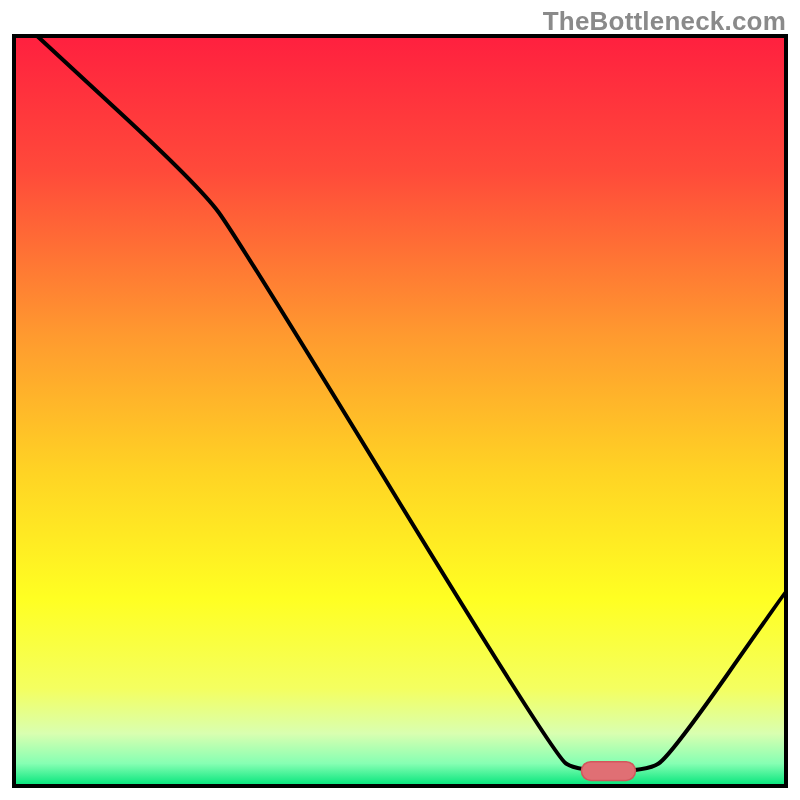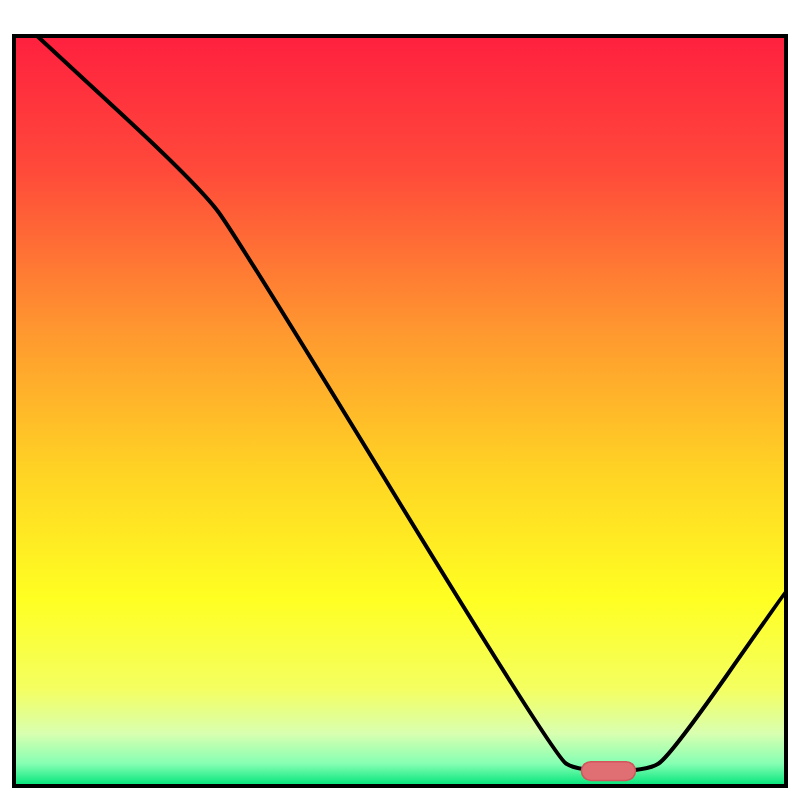--- a/index.html
+++ b/index.html
@@ -26,20 +26,21 @@
     letter-spacing: 0.2px;
   }
   svg {
     display: block;
   }
 </style>
 </head>
 <body>
 
 <div class="frame">
+  <div class="watermark">TheBottleneck.com</div>
 
   <svg id="chart-svg" width="800" height="800" viewBox="0 0 800 800">
     <defs>
       <linearGradient id="bg-grad" x1="0" y1="0" x2="0" y2="1">
           <stop offset="0%" stop-color="#ff203f"></stop>
           <stop offset="18%" stop-color="#ff4a3a"></stop>
           <stop offset="40%" stop-color="#ff9a2f"></stop>
           <stop offset="57.99999999999999%" stop-color="#ffd324"></stop>
           <stop offset="75%" stop-color="#ffff22"></stop>
           <stop offset="87%" stop-color="#f4ff60"></stop>

